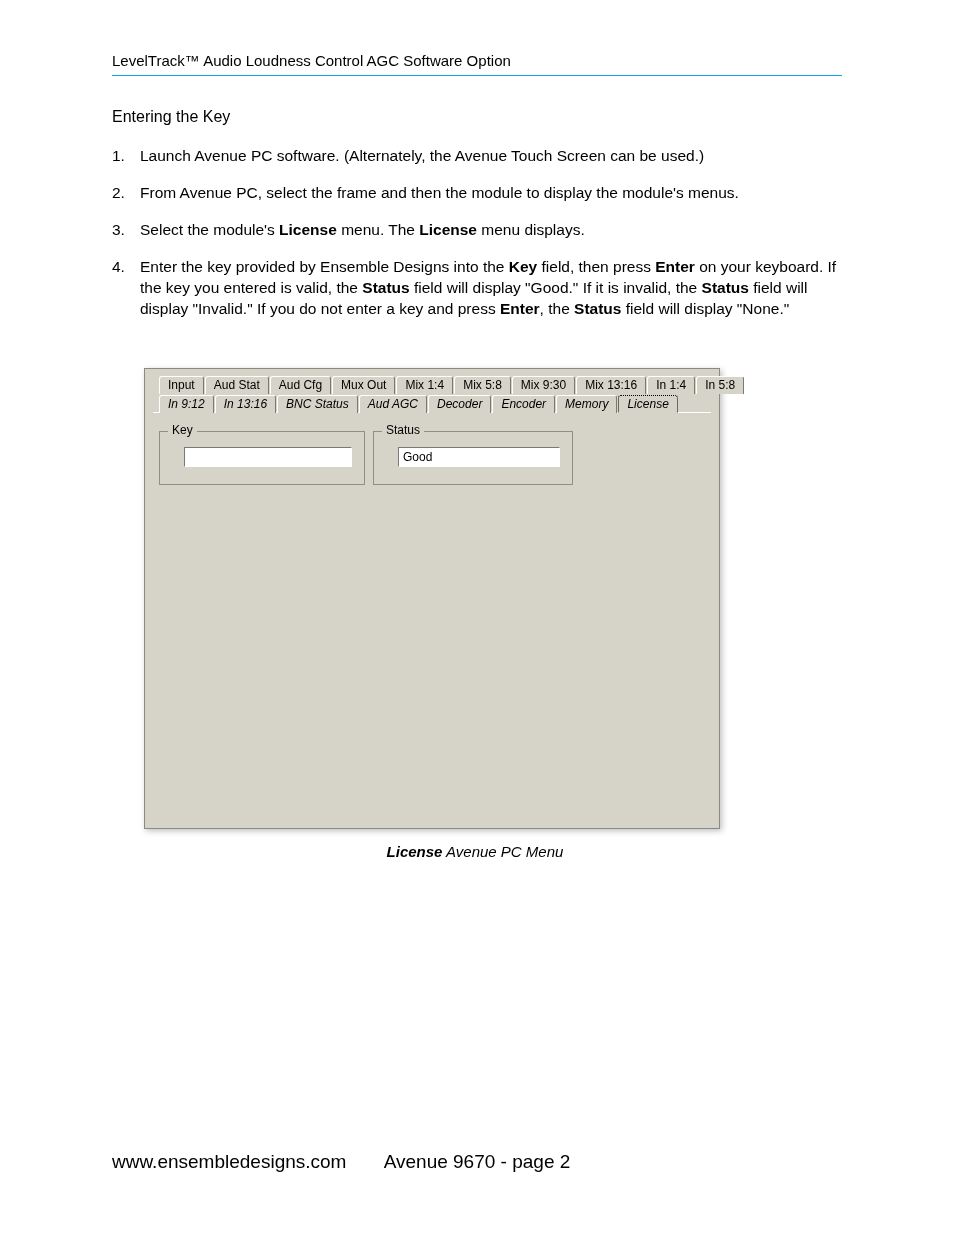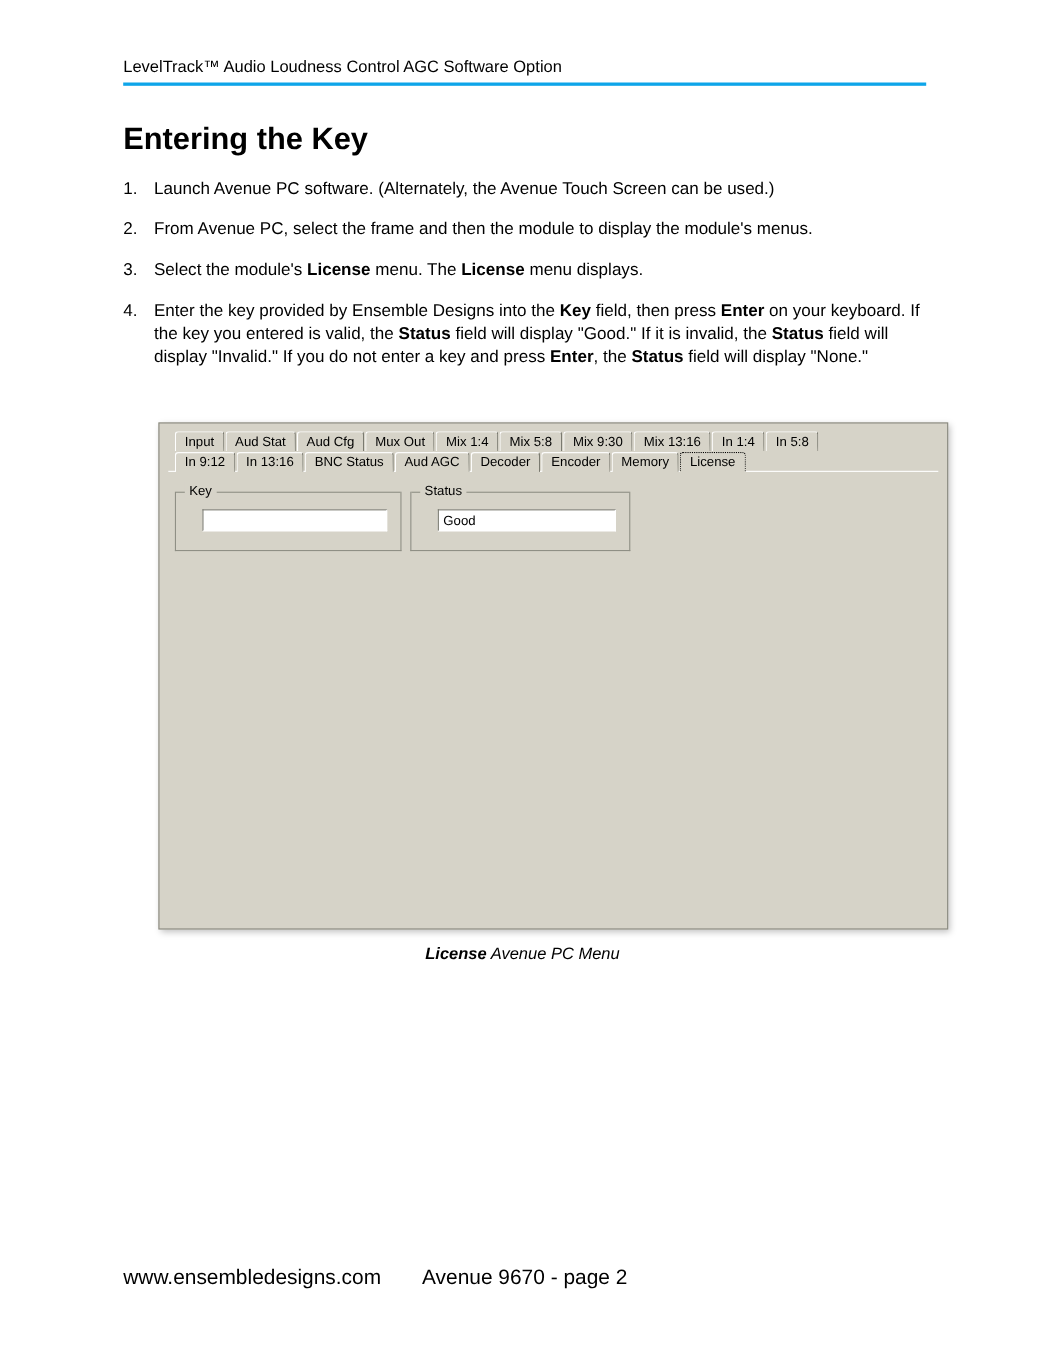--- a/index.html
+++ b/index.html
@@ -11,26 +11,26 @@
       color: #000;
       position: relative;
     }
     .page {
       padding: 52px 112px 0 112px;
     }
     .header-line {
       font-size: 15px;
       color: #000;
       padding-bottom: 6px;
-      border-bottom: 3px solid #0ea5e9;
+      border-bottom: 1px solid #0ea5e9;
       margin-bottom: 32px;
     }
     .section-heading {
-      font-size: 28px;
-      font-weight: 700;
+      font-size: 16px;
+      font-weight: 400;
       margin-bottom: 20px;
     }
     ol.steps {
       list-style: none;
       padding-left: 0;
       margin-bottom: 40px;
     }
     ol.steps > li {
       font-size: 15.5px;
       line-height: 1.35;
@@ -43,39 +43,39 @@
     }
     ol.steps .txt { flex: 1; }
     ol.steps .txt strong { font-weight: 700; }
 
     
     .shot-wrap {
       margin: 48px 0 14px 32px;
       width: 662px;
     }
     .shot {
-      width: 718px;
+      width: 576px;
       height: 461px;
       background: #d6d3c8;
       border: 1px solid #8a8a80;
       box-shadow: 2px 2px 6px rgba(0,0,0,0.25);
       font-family: Tahoma, Arial, sans-serif;
       font-size: 12px;
       color: #000;
       position: relative;
       padding: 6px 8px 0 8px;
     }
     .tabrows { }
     .tabrow {
       display: flex;
       align-items: flex-end;
       height: 19px;
     }
     .tabrow.back { padding-left: 6px; }
-    .tabrow.front { padding-left: 6px; margin-top: 0; }
+    .tabrow.front { padding-left: 6px; margin-top: 0; font-style: italic; }
     .tab {
       background: #d6d3c8;
       border: 1px solid #fff;
       border-right-color: #7a7a70;
       border-bottom: none;
       border-top-left-radius: 3px;
       border-top-right-radius: 3px;
       padding: 1px 8px 1px 8px;
       margin-right: 1px;
       height: 18px;

